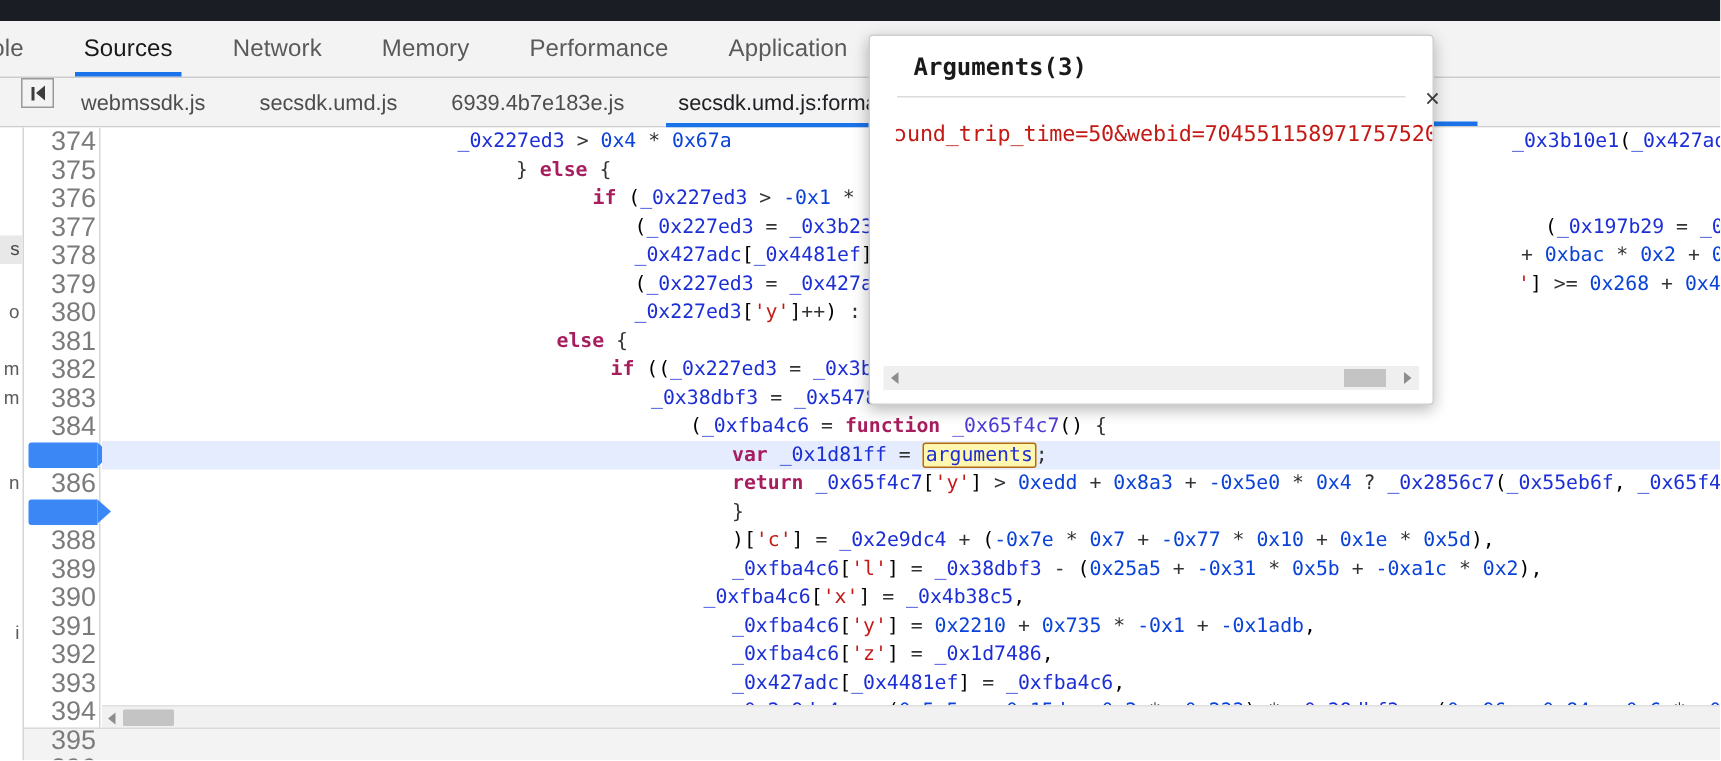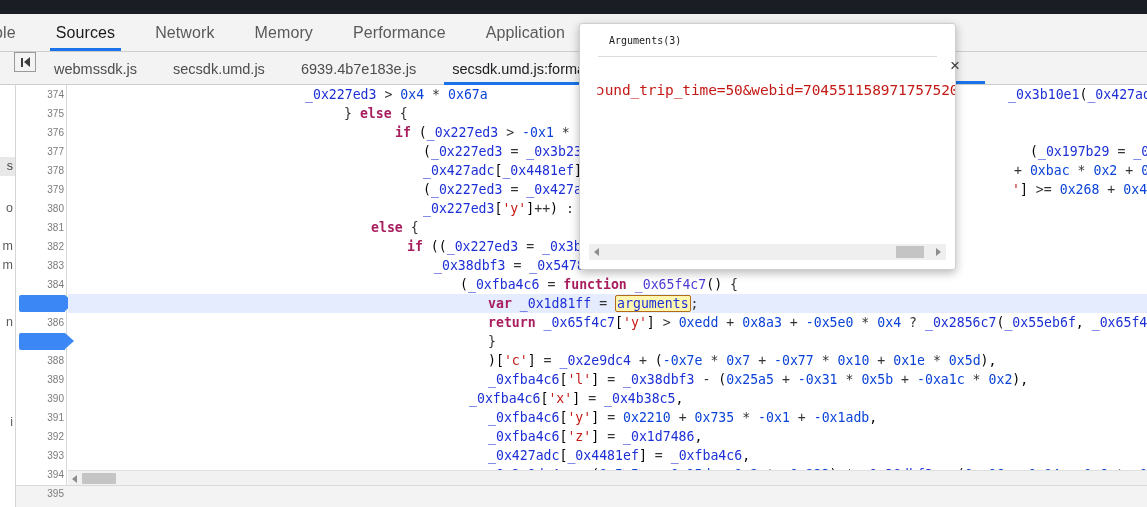--- a/index.html
+++ b/index.html
@@ -113,21 +113,21 @@
   .line {
     position: relative; height: 19px; line-height: 19px;
     white-space: pre;
     font-family: "DejaVu Sans Mono", monospace;
     font-size: 13.2px;
   }
   .ln {
     position: absolute; left: 0; width: 48px; text-align: right;
     height: 19px; line-height: 19px;
     font-family: "Liberation Sans", sans-serif;
-    font-size: 10px; color: #7b7b7b;
+    font-size: 18px; color: #7b7b7b;
   }
   .gl-row { position: relative; height: 19px; }
   .gl-row.bp .ln, .gl-row.exec .ln { color: #ffffff; margin-top: 22px; }
   .gl-row.bp::before, .gl-row.exec::before {
     content: ""; position: absolute; left: 3px; top: 1px;
     width: 46px; height: 17px;
     background: #3b87f5;
     border-radius: 2px 0 0 2px;
   }
   .gl-row.bp::after, .gl-row.exec::after {
@@ -188,21 +188,21 @@
     width: 377px; height: 247px;
     background: #ffffff;
     border: 1px solid #cfcfcf;
     border-radius: 3px;
     box-shadow: 0 3px 10px rgba(0,0,0,.28);
     overflow: hidden;
     z-index: 40;
   }
   .pop-title {
     font-family: "DejaVu Sans Mono", monospace;
-    font-size: 10px; font-weight: normal; color: #1a1a1a;
+    font-size: 16px; font-weight: bold; color: #1a1a1a;
     padding: 11px 0 10px 29px;
   }
   .pop-divider {
     height: 1px; background: #dcdcdc; margin: 0 18px;
   }
   .pop-body {
     position: absolute; left: 0; top: 44px; right: 0; bottom: 32px;
     overflow: hidden;
   }
   .pop-value {

